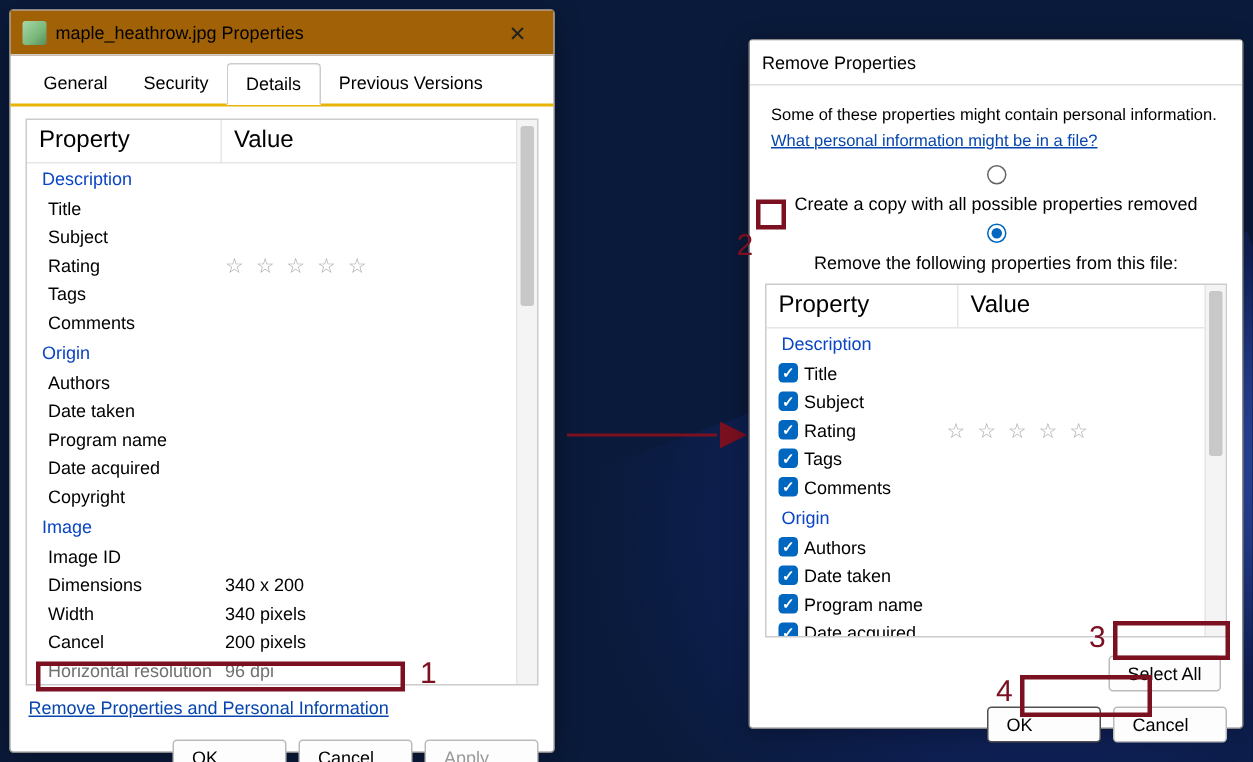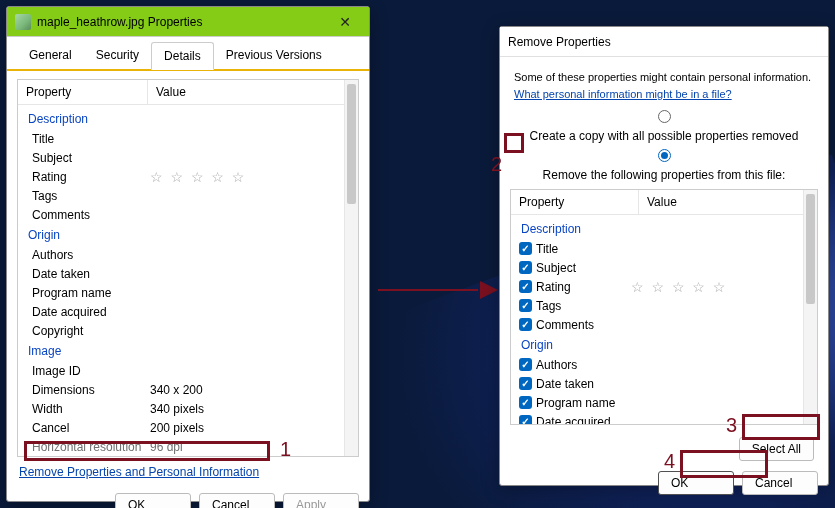--- a/index.html
+++ b/index.html
@@ -32,21 +32,21 @@
   }
   .dialog.left { left: 6px; top: 6px; width: 364px; height: 496px; }
   .dialog.right { right: 6px; top: 26px; width: 330px; height: 460px; margin-left: 16px; }
   .titlebar {
     height: 30px;
     display: flex;
     align-items: center;
     padding: 0 4px 0 8px;
     font-size: 12px;
   }
-  .dialog.left .titlebar { background: #84cc16; border-bottom: 1px solid #ccc; }
+  .dialog.left .titlebar { background: #a16207; border-bottom: 1px solid #ccc; }
   .dialog.right .titlebar { background: #fff; border-bottom: 1px solid #e0e0e0; font-weight: 400; }
   .title-icon {
     width: 16px; height: 16px; margin-right: 6px;
     background: linear-gradient(135deg,#a8d8a8 0%, #7ab87a 60%, #5a8c5a 100%);
     border-radius: 2px;
   }
   .titlebar .spacer { flex: 1; }
   .close-btn {
     width: 40px; height: 24px; display: flex; align-items: center; justify-content: center;
     font-size: 14px; color: #222; cursor: pointer;
@@ -76,21 +76,21 @@
     border: 1px solid #ccc;
     height: 378px;
     position: relative;
     overflow: hidden;
     background: #fff;
   }
   .dialog.right .prop-list { height: 236px; }
   .prop-header {
     display: flex;
     border-bottom: 1px solid #e6e6e6;
-    font-size: 12px;
+    font-size: 16px;
   }
   .prop-header .col {
     padding: 5px 8px;
     border-right: 1px solid #e6e6e6;
   }
   .col-prop { width: 130px; }
   .dialog.right .col-prop { width: 128px; }
   .col-val { flex: 1; border-right: none !important; }
   .prop-body { position: absolute; top: 28px; left: 0; right: 14px; bottom: 0; overflow: hidden; }
   .section-title { color: #0a45c4; font-size: 12px; padding: 4px 0 3px 10px; }

